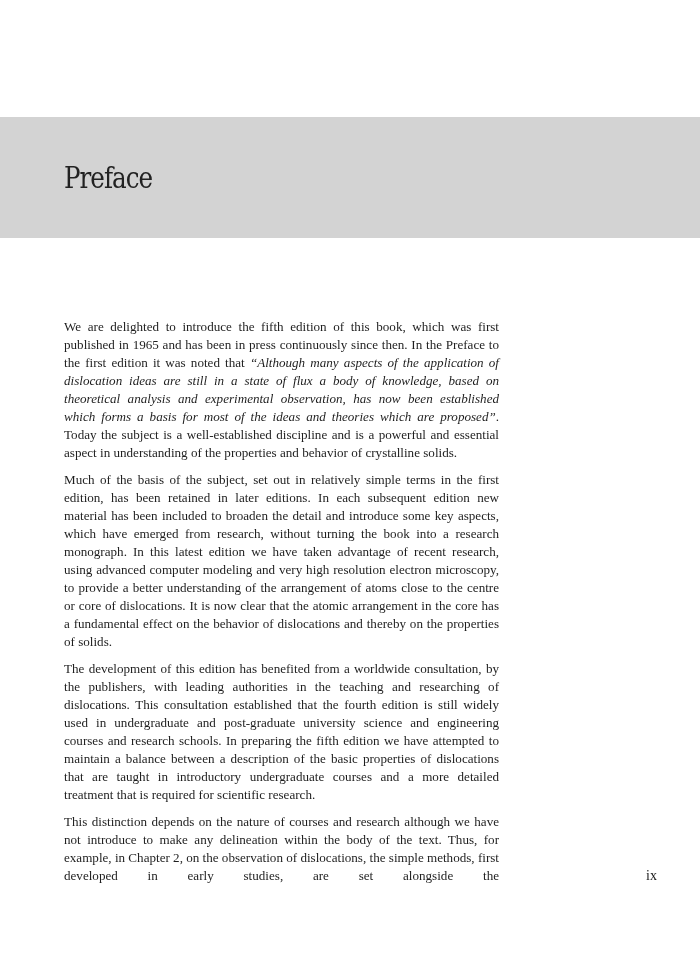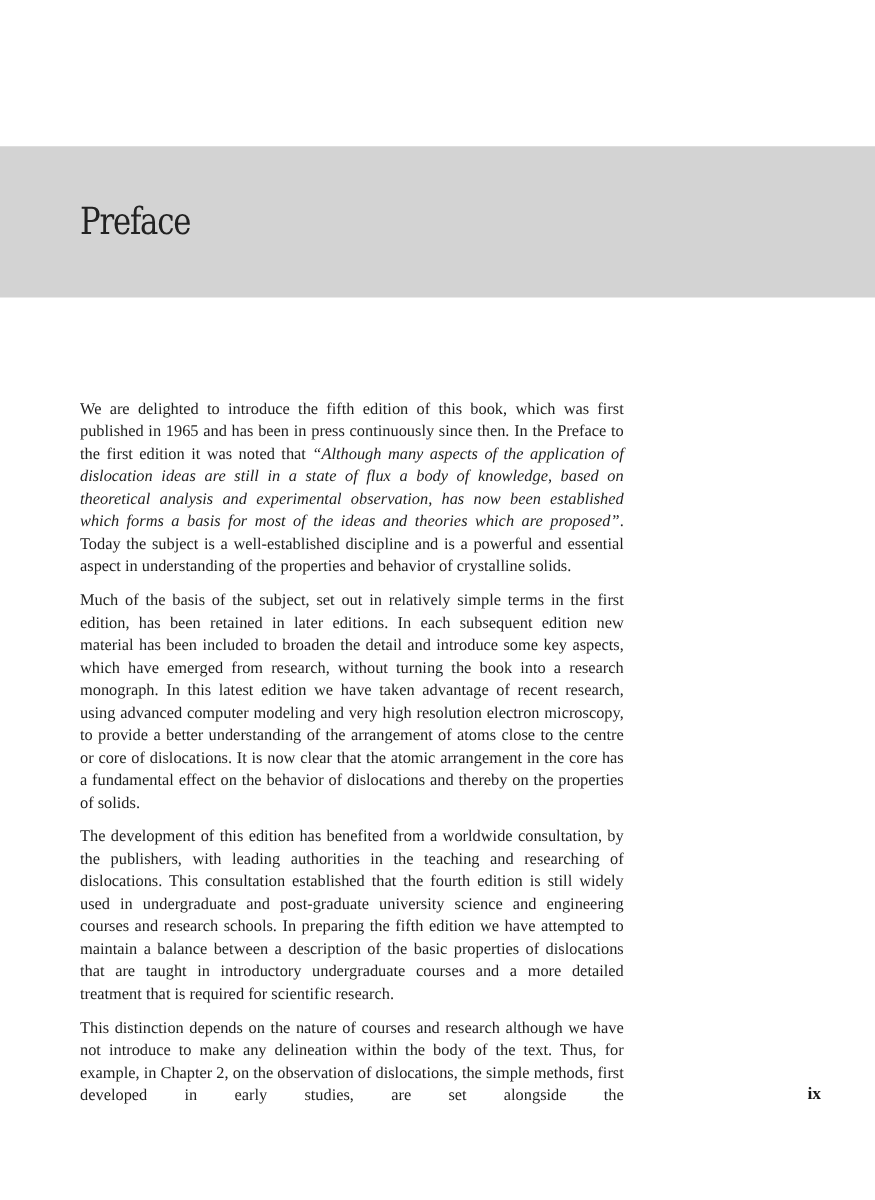--- a/index.html
+++ b/index.html
@@ -54,21 +54,21 @@
     .body-text p.last-cut {
       text-align-last: justify;
     }
     .body-text em {
       font-style: italic;
     }
     .page-number {
       position: absolute;
       left: 646px;
       top: 868px;
-      font-weight: bold;
+      font-weight: normal;
       font-size: 14px;
       color: #1a1a1a;
     }
   </style>
 </head>
 <body>
 
 <div class="title-band"></div>
 <h1 class="title">Preface</h1>
 

